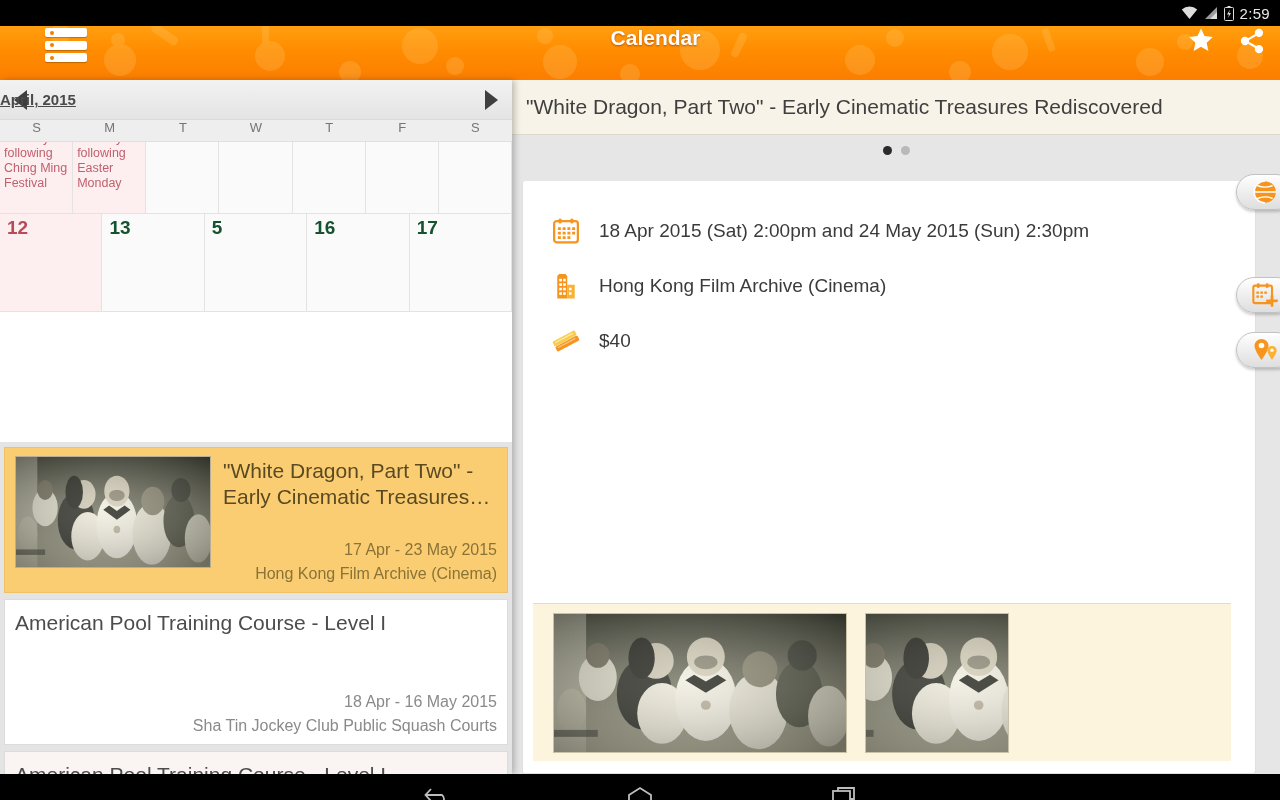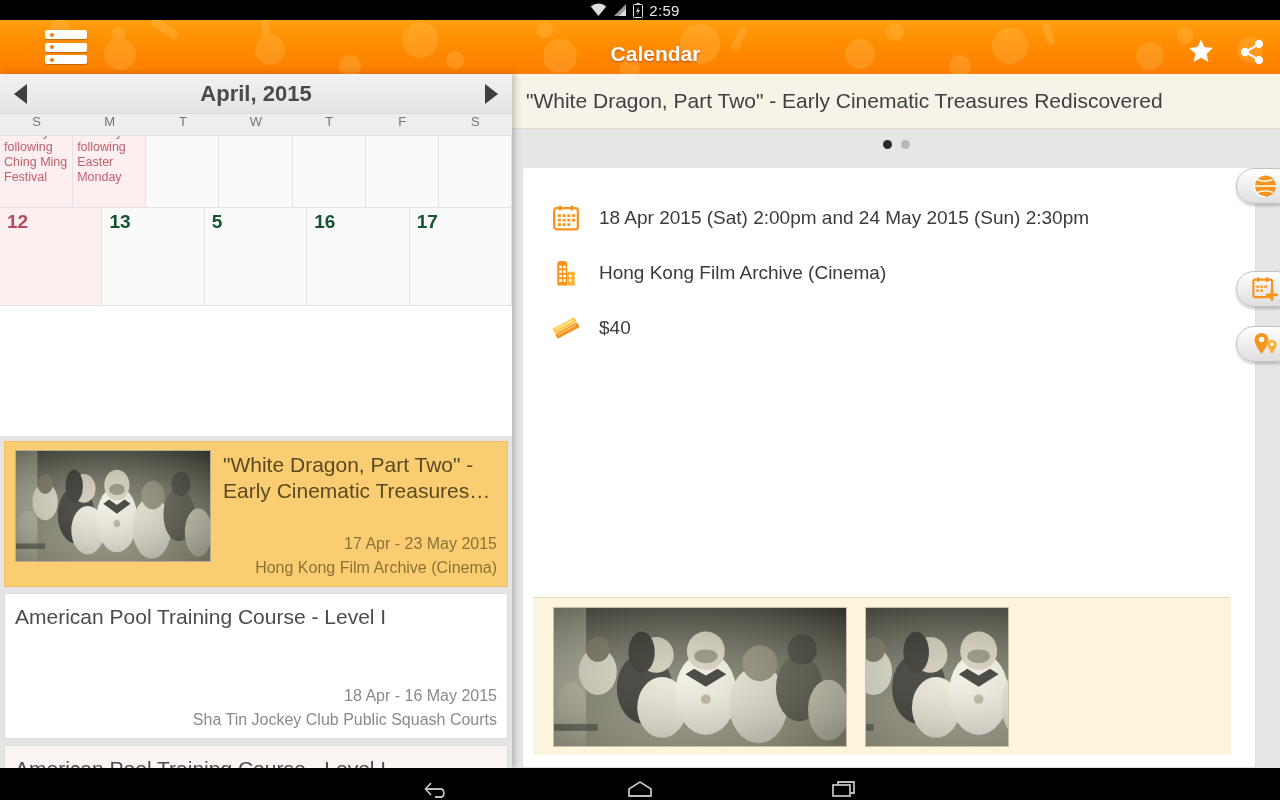--- a/index.html
+++ b/index.html
@@ -1,30 +1,30 @@
 <!DOCTYPE html>
 <html><head>
 <meta charset="utf-8">
 <style>
   * { margin:0; padding:0; box-sizing:border-box; }
   html,body { width:1280px; height:800px; overflow:hidden; background:#000;
     font-family:"Liberation Sans", sans-serif; }
 
   
-  #statusbar { height:20px; background:#000; display:flex; align-items:center;
-    justify-content:center; padding-right:10px; gap:6px; }
+  #statusbar { height:26px; background:#000; display:flex; align-items:center;
+    justify-content:flex-end; padding-right:10px; gap:6px; }
   #statusbar .st-ico { display:flex; align-items:center; }
   #statusbar .clock { color:#e8e8e8; font-size:15px; letter-spacing:.3px; }
 
   
   #appbar { position:relative; height:54px; overflow:hidden;
     background:linear-gradient(180deg,#ff9f10 0%,#ff8c00 45%,#fb7e00 100%); }
   #appbar .pattern { position:absolute; inset:0; opacity:.22; }
   #appbar .bar-inner { position:relative; height:100%; display:flex;
-    align-items:flex-end; padding:8px 14px;margin-left:31px; }
+    align-items:flex-start; padding:0 14px;margin-left:31px; }
   #menu-btn { width:42px; height:38px; display:flex; flex-direction:column;
     justify-content:space-between; padding:2px 0; cursor:pointer; }
   #menu-btn i { display:block; height:9px; background:#fff; border-radius:2px;
     position:relative; box-shadow:0 1px 1px rgba(0,0,0,.25); }
   #menu-btn i:before { content:""; position:absolute; left:5px; top:2.5px;
     width:4px; height:4px; border-radius:50%; background:#f08000; }
   #app-title { position:absolute; left:0; right:0; text-align:center;
     color:#fff; font-size:21px; font-weight:bold;
     text-shadow:0 1px 2px rgba(160,60,0,.75); pointer-events:none; }
   .bar-actions { margin-left:auto; display:flex; align-items:center; gap:22px;
@@ -37,22 +37,22 @@
   
   #left { width:512px; position:relative; background:#fff;
     box-shadow:3px 0 6px rgba(0,0,0,.22); z-index:3; display:flex;
     flex-direction:column; }
 
   
   #month-bar { height:40px; background:linear-gradient(180deg,#f2f2f2,#e4e4e4);
     display:flex; align-items:center; padding:0 14px; position:relative;
     border-bottom:1px solid #dadada; }
   #month-bar .arrow { cursor:pointer; }
-  #month-label { position:absolute; left:0; right:0; text-align:center;
-    font-size:22px; font-weight:bold; color:#4a4a4a; pointer-events:none; }
+  #month-label { position:absolute; left:0; right:0; 
+    font-size:15px; font-weight:bold; color:#4a4a4a; pointer-events:none;text-decoration:underline; }
   .tri { width:0; height:0; border-top:10px solid transparent;
     border-bottom:10px solid transparent; }
   .tri.left { border-right:13px solid #3f3f3f; }
   .tri.right { border-left:13px solid #3f3f3f; margin-left:auto; }
 
   
   #dow { height:22px; display:flex; background:#eeeeee;
     border-bottom:1px solid #e0e0e0; }
   #dow div { flex:1; text-align:center; font-size:13px; color:#757575; }
 
@@ -109,21 +109,21 @@
     display:flex; align-items:center; justify-content:center; cursor:pointer; }
   #pill-web { top:94px; }
   #pill-addcal { top:197px; }
   #pill-map { top:252px; }
 
   #dots { height:30px; display:flex; align-items:center;
     justify-content:center; gap:9px; }
   #dots span { width:9px; height:9px; border-radius:50%; background:#b9b9b9; }
   #dots span.on { background:#2b2b2b; }
 
-  #det-card { background:#fff; margin:9px 24px 0 10px; border-radius:3px;
+  #det-card { background:#fff; margin:16px 24px 0 10px; border-radius:3px;
     flex:1; padding:22px 0 0 0; border:1px solid #e0e0e0; border-top:none;
     display:flex; flex-direction:column; }
   .info-row { display:flex; align-items:center; gap:16px;
     padding:0 26px 0 26px; height:55px; }
   .info-ico { width:34px; flex:none; display:flex; justify-content:center; }
   .info-txt { font-size:19px; color:#3b3b3b; }
 
   #gallery { background:#fdf4dd; border-top:1px solid #e8ddbb;
     height:158px; display:flex; align-items:center; gap:18px;
     padding:0 20px; margin:0 24px 12px 10px; }

